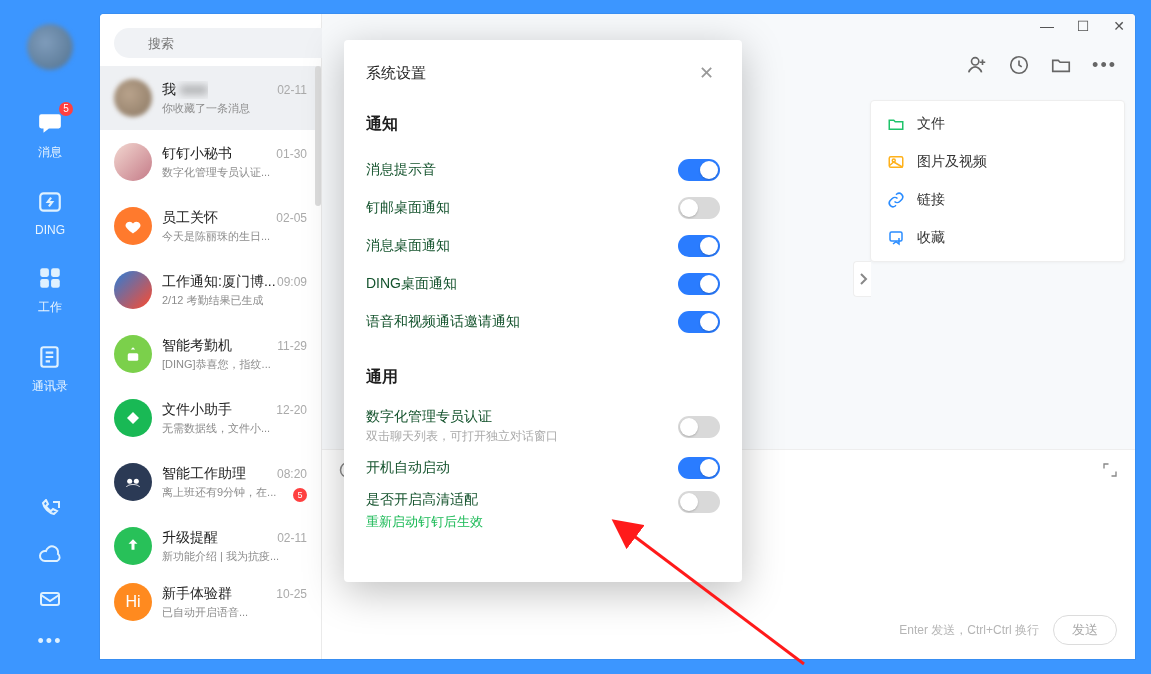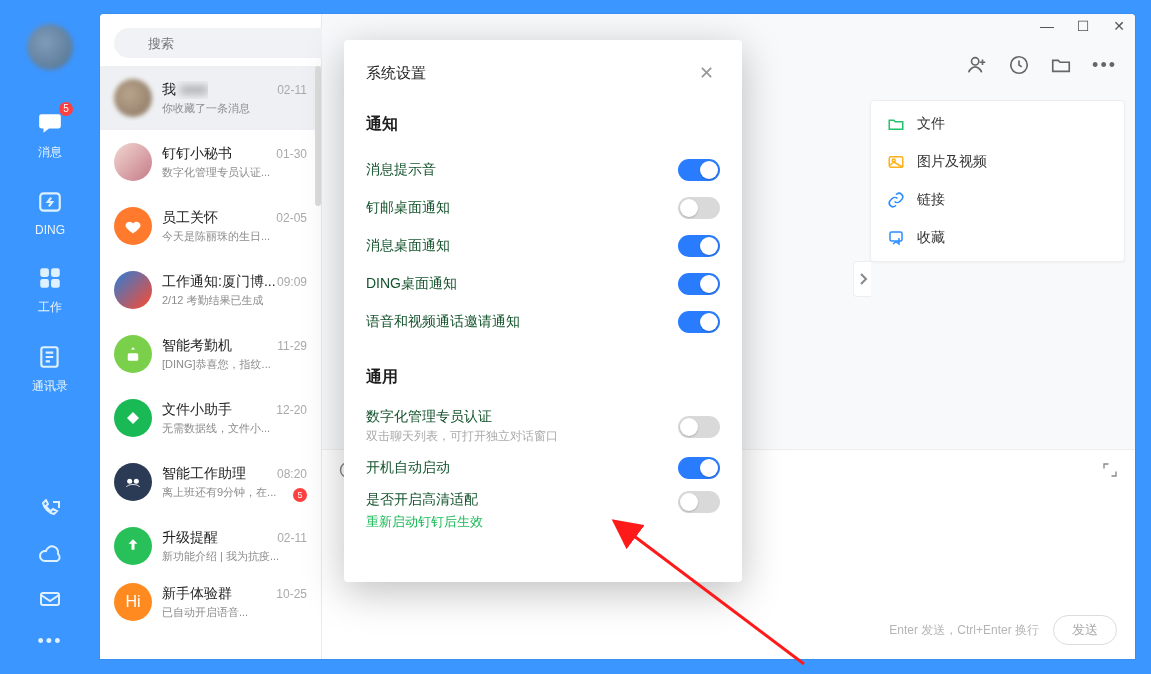--- a/index.html
+++ b/index.html
@@ -485,21 +485,21 @@
             <circle cx="12" cy="12" r="9"></circle>
             <circle cx="9" cy="10" r="1" fill="currentColor"></circle>
             <circle cx="15" cy="10" r="1" fill="currentColor"></circle>
             <path d="M8 15c1 1.5 2.5 2 4 2s3-.5 4-2"></path>
           </svg>
         <svg class="expand" viewBox="0 0 24 24" fill="none" stroke="currentColor" stroke-width="1.8">
             <path d="M4 10V4h6M20 14v6h-6"></path>
           </svg>
       </div>
       <div class="compose-footer">
-        <span class="compose-hint">Enter 发送，Ctrl+Enter 换行</span>
+        <span class="compose-hint">Enter 发送，Ctrl+Ctrl 换行</span>
         <button class="send-btn">发送</button>
       </div>
     </div>
   </div>
 
   <div class="modal">
     <div class="modal-header">
       <span class="modal-title">系统设置</span>
       <span class="modal-close">✕</span>
     </div>

